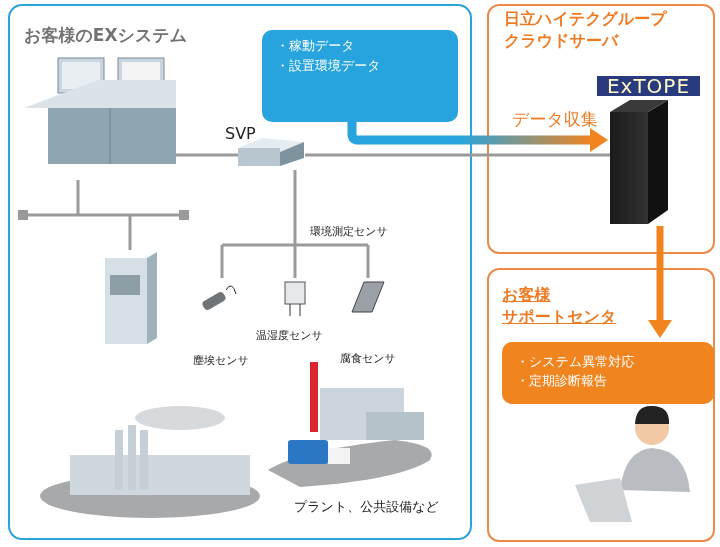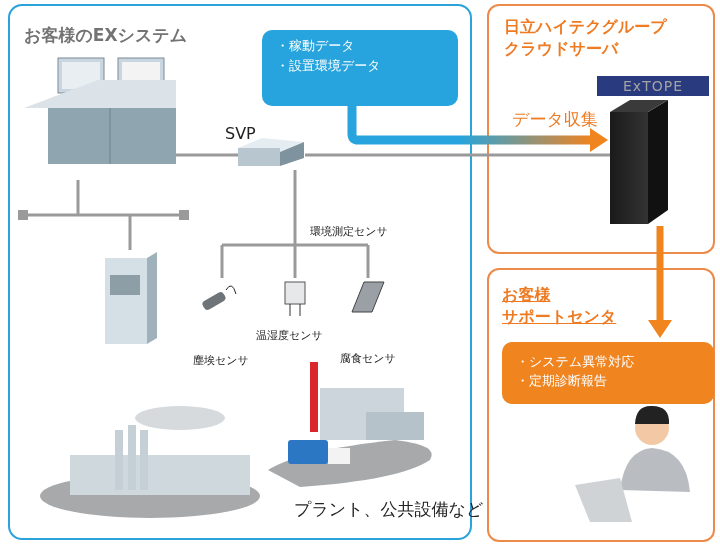--- a/index.html
+++ b/index.html
@@ -2,24 +2,24 @@
 <html><head>
 <meta charset="utf-8">
 <style>
   html,body{margin:0;padding:0;background:#fff;}
   body{width:720px;height:547px;position:relative;overflow:hidden;font-family:"DejaVu Sans",sans-serif;}
   .abs{position:absolute;}
   .panel-blue{left:8px;top:4px;width:464px;height:536px;border:2px solid #29a3da;border-radius:14px;box-sizing:border-box;}
   .panel-orange{box-sizing:border-box;border:2px solid #ec8a4a;border-radius:12px;}
   .title-blue{color:#737373;font-weight:bold;font-size:17px;}
   .title-orange{color:#ee7a22;font-weight:bold;font-size:16px;line-height:22px;}
-  .bubble-blue{left:262px;top:30px;width:196px;height:76px;background:#27a4dd;border-radius:10px;color:#fff;font-size:13px;line-height:20px;padding:6px 0 0 14px;box-sizing:border-box;}
+  .bubble-blue{left:262px;top:30px;width:196px;height:92px;background:#27a4dd;border-radius:10px;color:#fff;font-size:13px;line-height:20px;padding:6px 0 0 14px;box-sizing:border-box;}
   .bubble-orange{left:502px;top:342px;width:212px;height:62px;background:#f0841f;border-radius:10px;color:#fff;font-size:13px;line-height:19px;padding:10px 0 0 14px;box-sizing:border-box;}
   .lbl{font-size:11px;color:#222;white-space:nowrap;}
-  .extope{left:597px;top:76px;width:112px;height:20px;background:#2a3a7e;color:#a3a3a3;font-size:14px;text-align:center;line-height:20px;letter-spacing:1px;}
+  .extope{left:597px;top:76px;width:103px;height:20px;background:#2a3a7e;color:#fef9c3;font-size:20px;text-align:center;line-height:20px;letter-spacing:1px;}
   svg{position:absolute;left:0;top:0;}
 </style>
 </head>
 <body>
 
 <div class="abs panel-blue"></div>
 <div class="abs panel-orange" style="left:487px;top:4px;width:228px;height:250px;"></div>
 <div class="abs panel-orange" style="left:487px;top:268px;width:228px;height:274px;"></div>
 
 <svg width="720" height="547">
@@ -127,23 +127,23 @@
 <div class="abs bubble-blue">
   <div>・稼動データ</div>
   <div>・設置環境データ</div>
 </div>
 
 <div class="abs lbl" style="left:225px;top:124px;font-size:16px;">SVP</div>
 <div class="abs lbl" style="left:310px;top:224px;">環境測定センサ</div>
 <div class="abs lbl" style="left:193px;top:328px;margin-top:25px;">塵埃センサ</div>
 <div class="abs lbl" style="left:256px;top:328px;text-align:center;">温湿度センサ</div>
 <div class="abs lbl" style="left:340px;top:328px;margin-top:23px;">腐食センサ</div>
-<div class="abs lbl" style="left:294px;top:498px;font-size:17px;">プラント、公共設備など</div>
+<div class="abs lbl" style="left:294px;top:498px;font-size:13px;">プラント、公共設備など</div>
 
-<div class="abs title-orange" style="left:504px;top:16px;">
+<div class="abs title-orange" style="left:504px;top:8px;">
   <div>日立ハイテクグループ</div>
   <div>クラウドサーバ</div>
 </div>
 <div class="abs extope">ExTOPE</div>
 <div class="abs" style="left:512px;top:108px;color:#ee7a22;font-size:17px;">データ収集</div>
 
 <div class="abs title-orange" style="left:502px;top:284px;text-decoration:underline;">
   <div>お客様</div>
   <div>サポートセンタ</div>
 </div>

